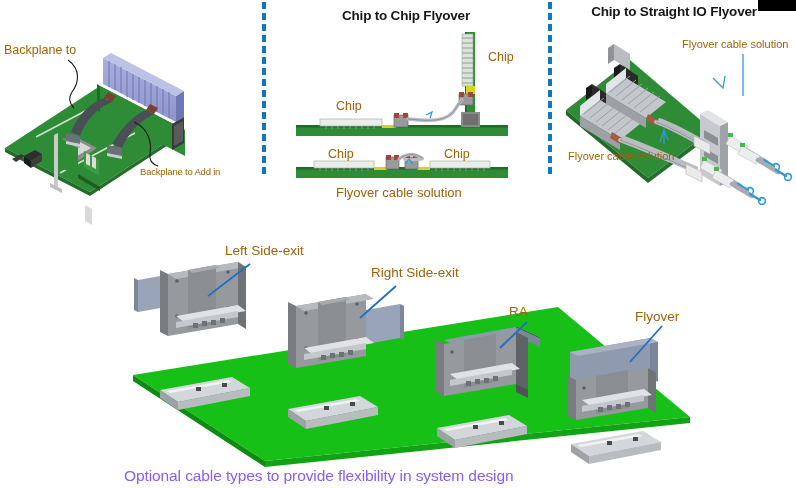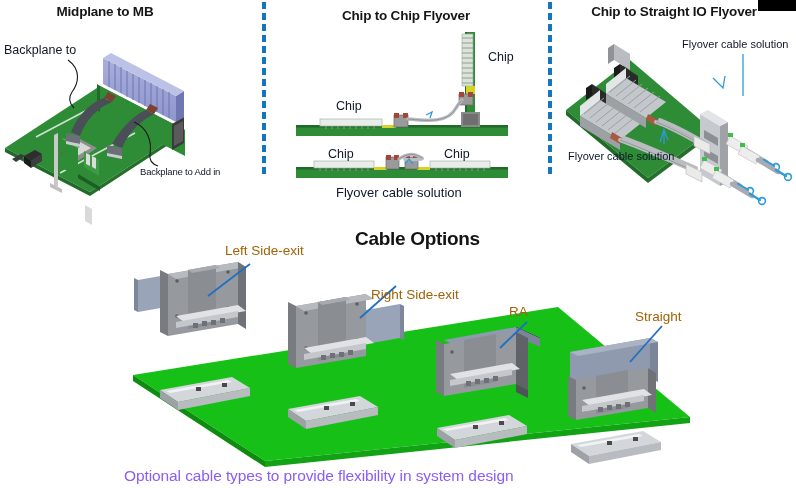--- a/index.html
+++ b/index.html
@@ -13,21 +13,21 @@
 
   
   .panel-title{
     font-weight:bold;font-size:13.5px;color:#161616;text-align:center;
     line-height:1.25;letter-spacing:-0.2px;
   }
   .section-title{
     font-weight:bold;font-size:19px;color:#131313;letter-spacing:-0.3px;
   }
   .blue-label{
-    color:#0f172a;font-size:12.5px;line-height:1.15;white-space:nowrap;
+    color:#a16207;font-size:12.5px;line-height:1.15;white-space:nowrap;
   }
   .blue-label.sm{font-size:11px;}
   .blue-label.tiny{font-size:9.5px;letter-spacing:-0.2px;}
   .dark-label{
     color:#a16207;font-size:13.5px;white-space:nowrap;
   }
   .caption{
     color:#8b5cf6;font-size:15.5px;white-space:nowrap;letter-spacing:-0.1px;
   }
 
@@ -51,21 +51,20 @@
 
 <div class="stage">
 
   <div class="abs divider" style="left:262px;top:2px;height:172px;"></div>
   <div class="abs divider" style="left:548px;top:2px;height:172px;"></div>
   <div class="abs corner-mark" style="left:758px;top:0px;width:38px;height:11px;"></div>
 
   <div class="abs" style="left:0px;top:0px;width:260px;height:205px;">
 
     <div class="abs panel-title" style="left:20px;top:4px;width:170px;">
-      <div>Midplane to MB</div>
     </div>
 
     <svg class="abs" width="260" height="160" viewBox="0 0 260 160" style="left:0px;top:40px;">
       <defs>
         <linearGradient id="dimmTop" x1="0" y1="0" x2="0" y2="1">
           <stop offset="0%" stop-color="#A8AEDC"></stop>
             <stop offset="100%" stop-color="#8F96CC"></stop>
         </linearGradient>
       </defs>
 
@@ -364,21 +363,20 @@
 
     <div class="abs blue-label sm" style="left:16px;top:150px;">Flyover cable solution</div>
     <svg class="abs" width="30" height="30" style="left:102px;top:120px;">
       <path class="leader-blue-thin" d="M6,22 L10,10 L14,20"></path>
       <path class="leader-blue-thin" d="M10,10 L10,24"></path>
     </svg>
   </div>
 
   <div class="abs" style="left:0px;top:212px;width:796px;height:276px;">
 
-    <div class="abs section-title" style="left:355px;top:16px;">Cable Options</div>
 
     <svg class="abs" width="796" height="276" viewBox="0 0 796 276" style="left:0px;top:0px;">
 
       <polygon points="133,163 558,95 690,205 265,249" fill="#17C017"></polygon>
       <polygon points="133,163 265,249 265,255 133,169" fill="#0E8C10"></polygon>
       <polygon points="265,249 690,205 690,211 265,255" fill="#12A314"></polygon>
 
       <g>
         <polygon points="160,178 232,165 250,176 178,190" fill="#D3D6DA"></polygon>
         <polygon points="160,178 178,190 178,198 160,186" fill="#9EA2A7"></polygon>
@@ -520,22 +518,22 @@
       </g>
 
       <path class="leader" d="M250,52 L208,84"></path>
       <path class="leader" d="M396,74 L360,106"></path>
       <path class="leader" d="M527,110 L500,136"></path>
       <path class="leader" d="M662,114 L630,150"></path>
     </svg>
 
     <div class="abs dark-label" style="left:225px;top:31px;">Left Side-exit</div>
 
-    <div class="abs dark-label" style="left:371px;top:53px;margin-top:22px;">Right Side-exit</div>
+    <div class="abs dark-label" style="left:371px;top:53px;">Right Side-exit</div>
 
     <div class="abs dark-label" style="left:509px;top:92px;">RA</div>
 
-    <div class="abs dark-label" style="left:635px;top:97px;">Straight</div>
+    <div class="abs dark-label" style="left:635px;top:97px;">Flyover</div>
 
     <div class="abs caption" style="left:124px;top:255px;">Optional cable types to provide flexibility in system design</div>
   </div>
 
 </div>
 
 </body></html>

